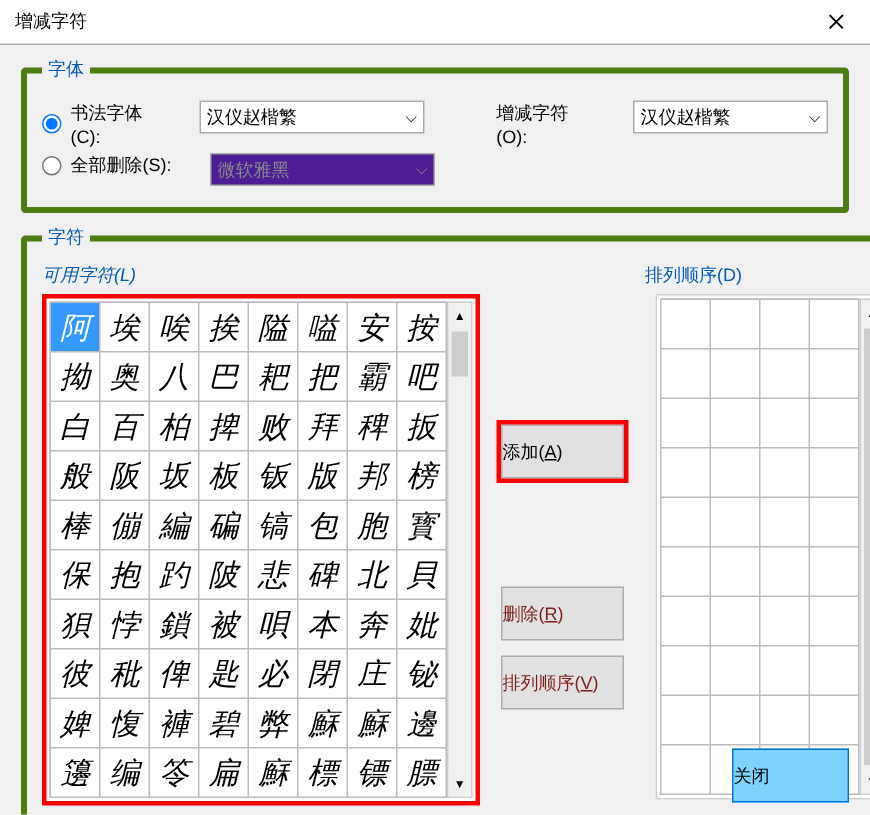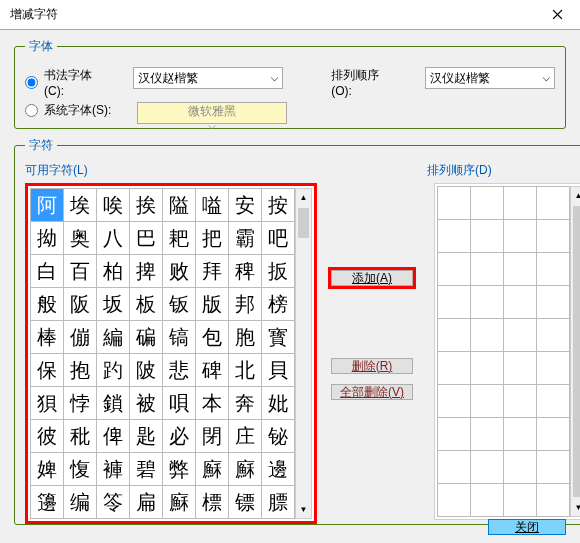--- a/index.html
+++ b/index.html
@@ -1,47 +1,47 @@
 <!DOCTYPE html>
 <html><head>
 <meta charset="utf-8">
 <style>
 * { box-sizing: border-box; margin: 0; padding: 0; font-family: "Microsoft YaHei UI", sans-serif; font-size: 12px; }
 body { background: #f0f0f0; width: 580px; height: 543px; position: relative; }
 .titlebar { background: #fff; height: 30px; display: flex; align-items: center; justify-content: space-between; padding-left: 10px; border-bottom: 1px solid #aaa; }
 .title { color: #000; }
 .close-btn { width: 45px; height: 30px; display: flex; align-items: center; justify-content: center; cursor: pointer; }
 .body { padding: 8px 14px 10px; }
-fieldset { border: 1px solid #4d7c0f; border-radius: 3px; padding: 8px 10px 0; margin-bottom: 8px; }
+fieldset { border: 4px solid #4d7c0f; border-radius: 3px; padding: 8px 10px 10px; margin-bottom: 8px; }
 legend { padding: 0 4px; color: #005bb1; }
 .font-row { display: flex; align-items: flex-start; gap: 24px; margin: 4px 0; }
 .radio { display: flex; align-items: center; gap: 4px; width: 88px; cursor: pointer; }
 .radio input { margin-right: 2px; }
 .dropdown { height: 22px; min-width: 150px; border: 1px solid #aaa; background: #fff; padding: 0 4px; display: flex; align-items: center; justify-content: space-between; cursor: pointer; }
-.dropdown.disabled { background: #fef9c3; color: #888; flex-direction: column; }
+.dropdown.disabled { background: #4c1d95; color: #888; }
 .arrow { font-size: 10px; }
 .spacer { flex: 1; }
 .sortlabel { margin-right: 4px; }
 .chars { display: flex; gap: 10px; }
 .leftcol, .rightcol { display: flex; flex-direction: column; }
-.leftcol { flex: 1; }
+.leftcol { flex: 1; font-style: italic; }
 .rightcol { width: 170px; align-items: center; }
 .gridlabel { color: #005bb1; margin-bottom: 4px; align-self: flex-start; }
 .gridwrap { border: 3px solid red; padding: 2px; display: flex; background: #fff; }
 .gridwrap.right { border-color: #d0d0d0; border-width: 1px; margin-bottom: 4px; }
 .grid { display: grid; grid-template-columns: repeat(8, 32px); grid-auto-rows: 32px; background: #bbb; gap: 1px; border: 1px solid #bbb; }
 .grid8 { grid-template-columns: repeat(4, 32px); grid-auto-rows: 32px; }
 .cell { background: #fff; display: flex; align-items: center; justify-content: center; font-size: 20px; font-family: KaiTi, serif; cursor: pointer; user-select: none; }
 .cell.sel { background: #3399ff; color: #fff; }
 .scrollbar { width: 17px; background: #f0f0f0; display: flex; flex-direction: column; border: 1px solid #ccc; }
 .sbtn { height: 17px; background: #f0f0f0; display: flex; align-items: center; justify-content: center; font-size: 8px; cursor: pointer; }
 .thumb { background: #cdcdcd; height: 30px; margin: 2px; }
 .thumb.flex { flex: 1; }
 .midcol { display: flex; flex-direction: column; gap: 10px; padding-top: 108px; align-items: center; width: 90px; }
-.btn { width: 82px; height: 16px; border: 1px solid #adadad; background: #e1e1e1; cursor: pointer; display: flex; align-items: center; justify-content: center; text-decoration: underline; }
+.btn { width: 82px; height: 36px; border: 1px solid #adadad; background: #e1e1e1; cursor: pointer; display: flex; align-items: center; justify-content: flex-start; }
 .btn.emph { outline: 3px solid red; }
 .btn.disabled { color: #7f1d1d; cursor: default; }
 .btn.primary { background: #7dd3fc; border-color: #0078d7; width: 78px; }
 .bottombar { position: absolute; bottom: 8px; right: 14px; }
 u.hk { text-decoration: underline; }
 .xicon svg { width: 11px; height: 11px; }
 </style>
 </head>
 <body>
 
@@ -60,30 +60,30 @@
     <div class="font-row">
       <label class="radio">
         <input type="radio" name="ft" checked="" style="">
         <span>书法字体(C):</span>
       </label>
       <div class="dropdown">
         <span>汉仪赵楷繁</span>
         <span class="arrow">⌵</span>
       </div>
       <div class="spacer"></div>
-      <span class="sortlabel">排列顺序(O):</span>
+      <span class="sortlabel">增减字符(O):</span>
       <div class="dropdown" style="min-width:130px">
         <span>汉仪赵楷繁</span>
         <span class="arrow">⌵</span>
       </div>
     </div>
     <div class="font-row">
       <label class="radio">
         <input type="radio" name="ft" style="">
-        <span>系统字体(S):</span>
+        <span>全部删除(S):</span>
       </label>
       <div class="dropdown disabled">
         <span>微软雅黑</span>
         <span class="arrow">⌵</span>
       </div>
     </div>
   </fieldset>
 
   <fieldset>
     <legend>字符</legend>
@@ -188,21 +188,21 @@
             <u class="hk">A</u>
             <span>)</span>
         </div>
         <div style="height:52px"></div>
         <div class="btn disabled">
           <span>删除(</span>
             <u class="hk">R</u>
             <span>)</span>
         </div>
         <div class="btn disabled">
-          <span>全部删除(</span>
+          <span>排列顺序(</span>
             <u class="hk">V</u>
             <span>)</span>
         </div>
       </div>
 
       <div class="rightcol">
         <span class="gridlabel">排列顺序(D)</span>
         <div class="gridwrap right">
           <div class="grid grid8" id="rightgrid">
               <div class="cell"></div>

